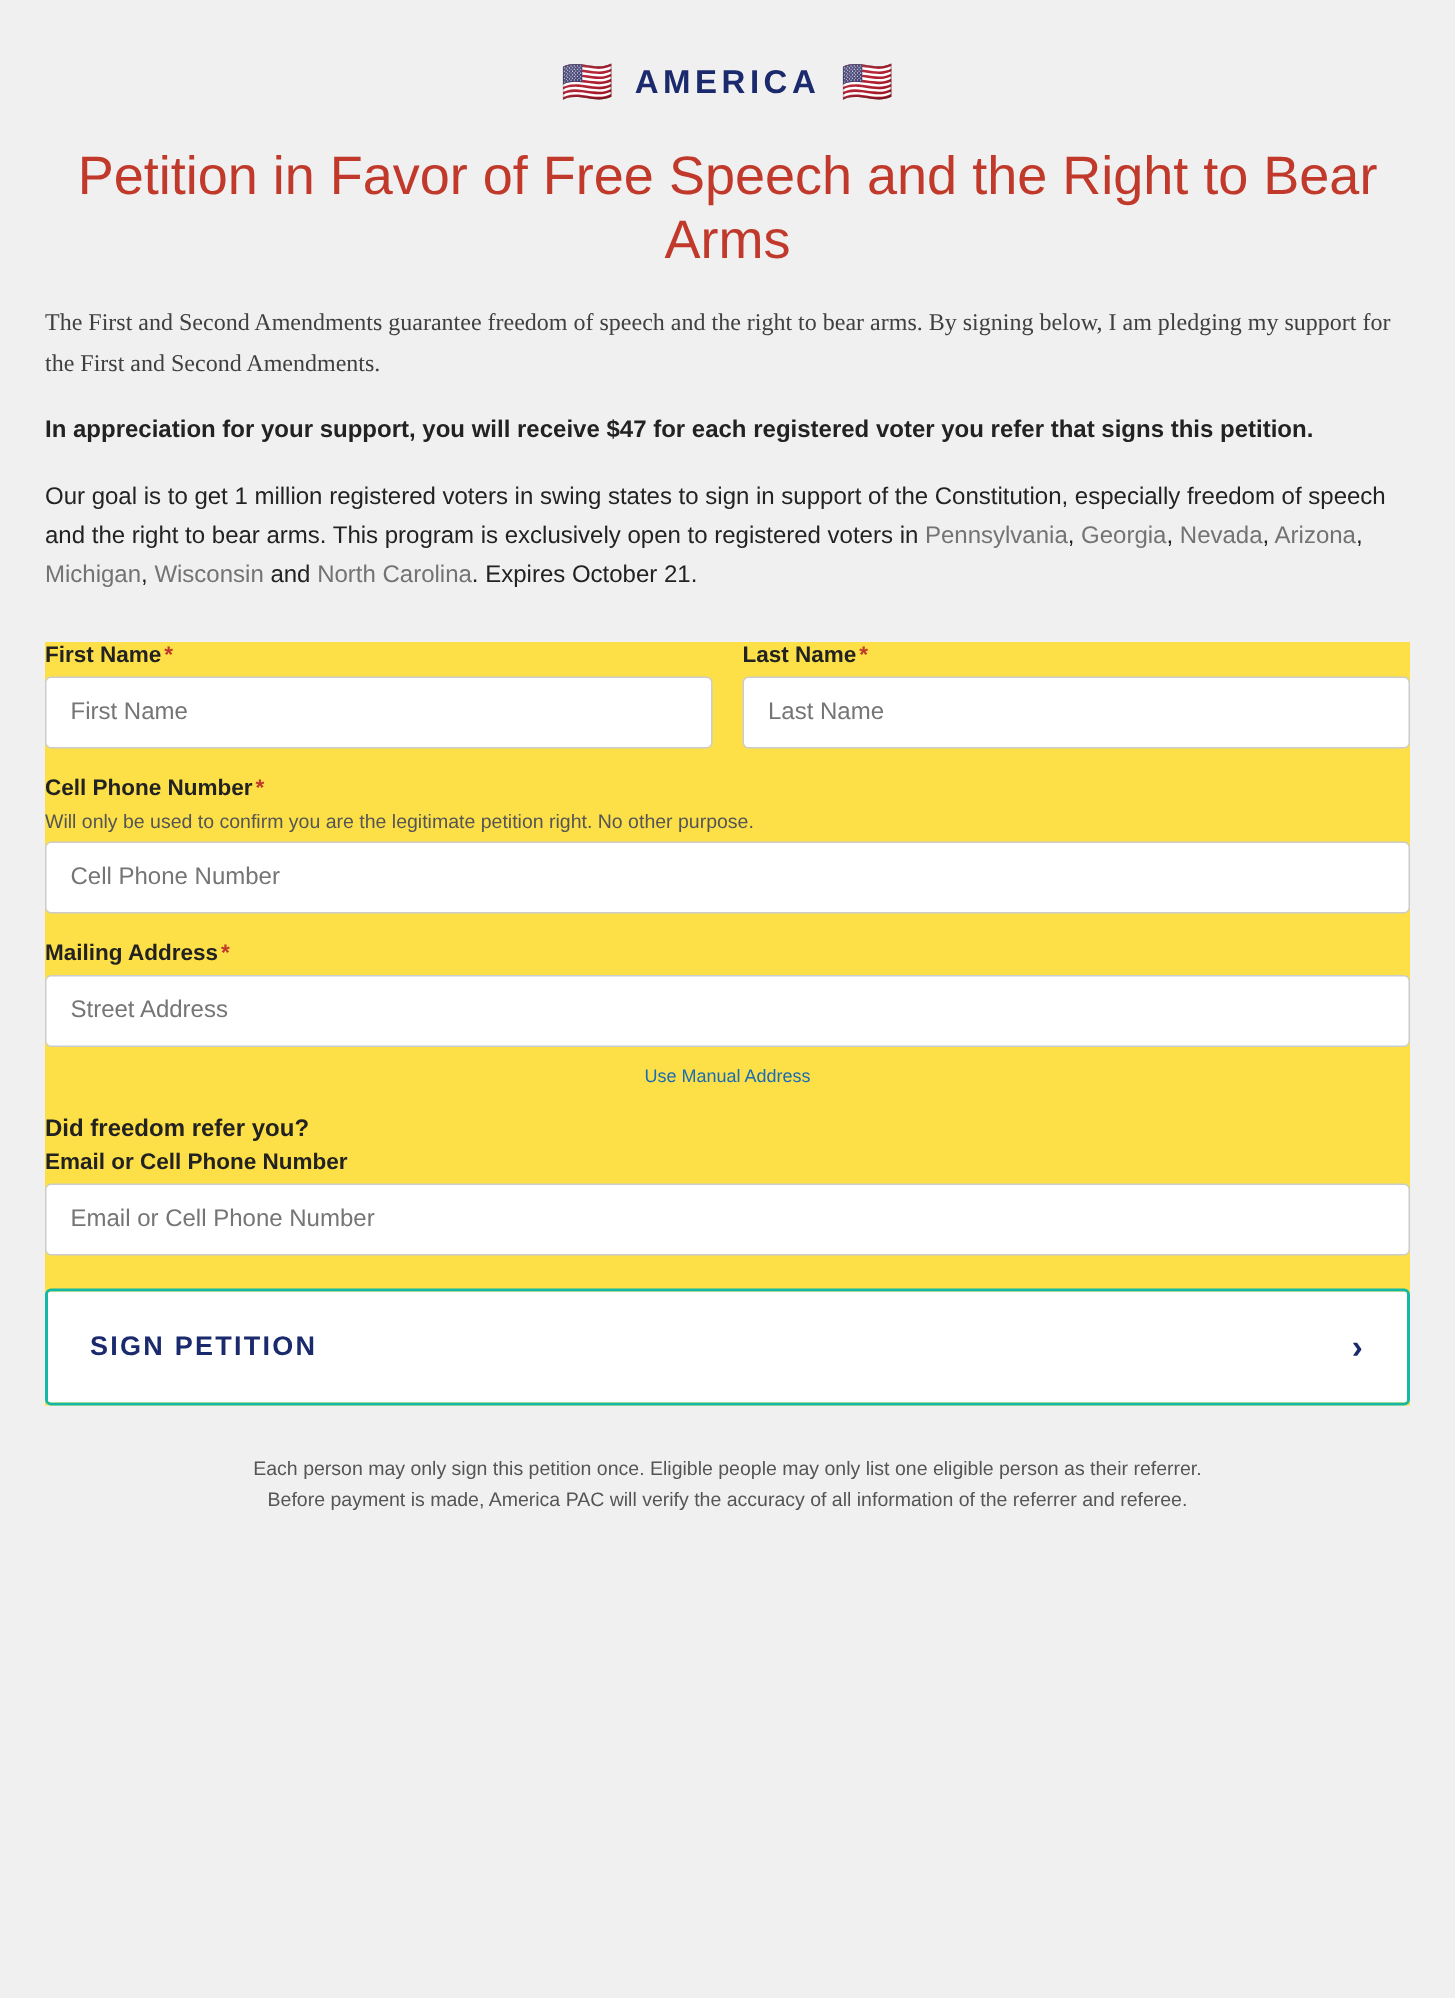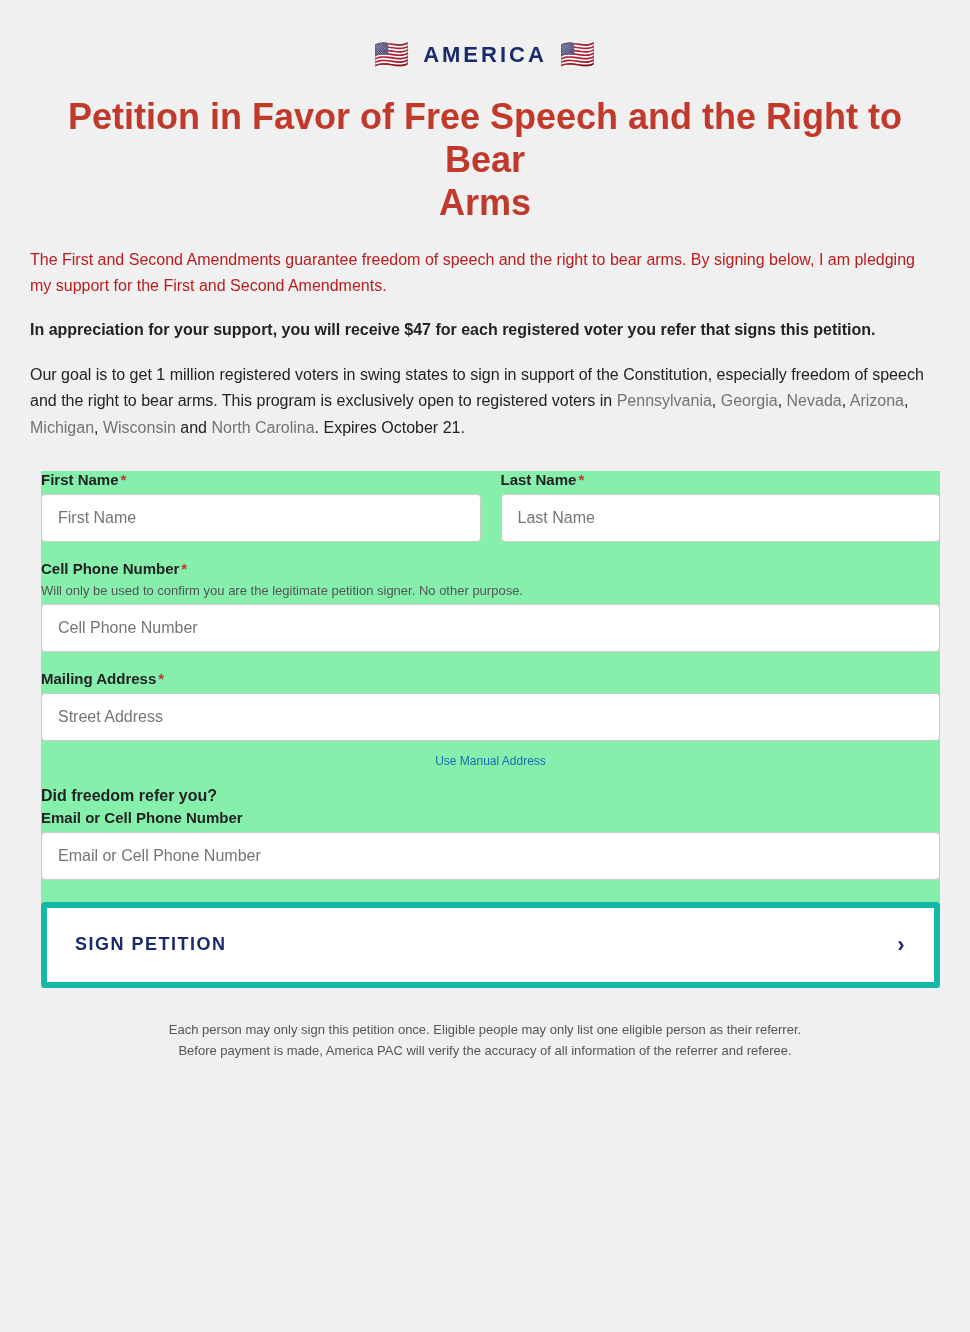--- a/index.html
+++ b/index.html
@@ -30,56 +30,56 @@
     .header-title {
       font-size: 22px;
       font-weight: 900;
       color: #1a2a6c;
       letter-spacing: 3px;
       text-transform: uppercase;
     }
     .petition-title {
       text-align: center;
       font-size: 36px;
-      font-weight: 700;
+      font-weight: 400;
       color: #1a2a6c;
       line-height: 1.2;
       margin-bottom: 22px;
       padding: 0 10px;
     }
     .petition-title span {
       color: #c0392b;
     }
     .intro-text {
       font-size: 16px;
       line-height: 1.65;
-      color: #b91c1c;
-      margin-bottom: 18px;
+      color: #404040;
+      margin-bottom: 18px;
+      font-family: Liberation Serif, serif;
     }
     .highlight-text {
       font-size: 16px;
       font-weight: 700;
       line-height: 1.65;
       color: #222;
       margin-bottom: 18px;
     }
     .body-text {
       font-size: 16px;
       line-height: 1.65;
       color: #222;
       margin-bottom: 30px;
     }
     .body-text a {
       color: #737373;
       text-decoration: none;
     }
     .form-section {
-      background: #86efac;
+      background: #fde047;
       padding: 0;
-      margin-left: 11px;
     }
     .form-row {
       display: flex;
       gap: 20px;
       margin-bottom: 18px;
     }
     .form-group {
       display: flex;
       flex-direction: column;
       flex: 1;
@@ -128,21 +128,21 @@
       margin-bottom: 4px;
     }
     .referral-sublabel {
       font-size: 15px;
       font-weight: 600;
       color: #222;
       margin-bottom: 6px;
     }
     .sign-button-wrapper {
       margin: 22px 0 12px;
-      border: 6px solid #14b8a6;
+      border: 2px solid #14b8a6;
       border-radius: 4px;
       overflow: hidden;
     }
     .sign-button {
       width: 100%;
       background: #fff;
       border: none;
       padding: 24px 28px;
       display: flex;
       align-items: center;
@@ -214,21 +214,21 @@
         </label>
         <input type="text" class="form-input" placeholder="Last Name" style="">
       </div>
     </div>
 
 
     <div class="form-group" style="margin-bottom:18px;">
       <label class="form-label">
         <span>Cell Phone Number</span><span class="required">*</span>
       </label>
-      <div class="form-sublabel">Will only be used to confirm you are the legitimate petition signer. No other purpose.</div>
+      <div class="form-sublabel">Will only be used to confirm you are the legitimate petition right. No other purpose.</div>
       <input type="tel" class="form-input" placeholder="Cell Phone Number" style="">
     </div>
 
     <div class="form-group" style="margin-bottom:6px;">
       <label class="form-label">
         <span>Mailing Address</span><span class="required">*</span>
       </label>
       <input type="text" class="form-input" placeholder="Street Address" style="">
     </div>
 

